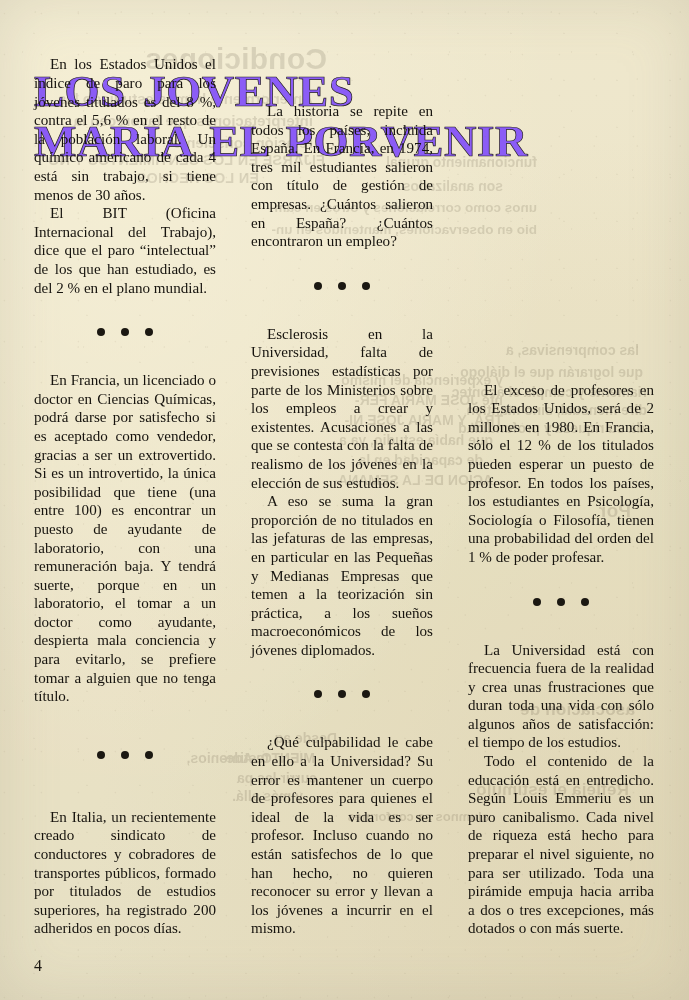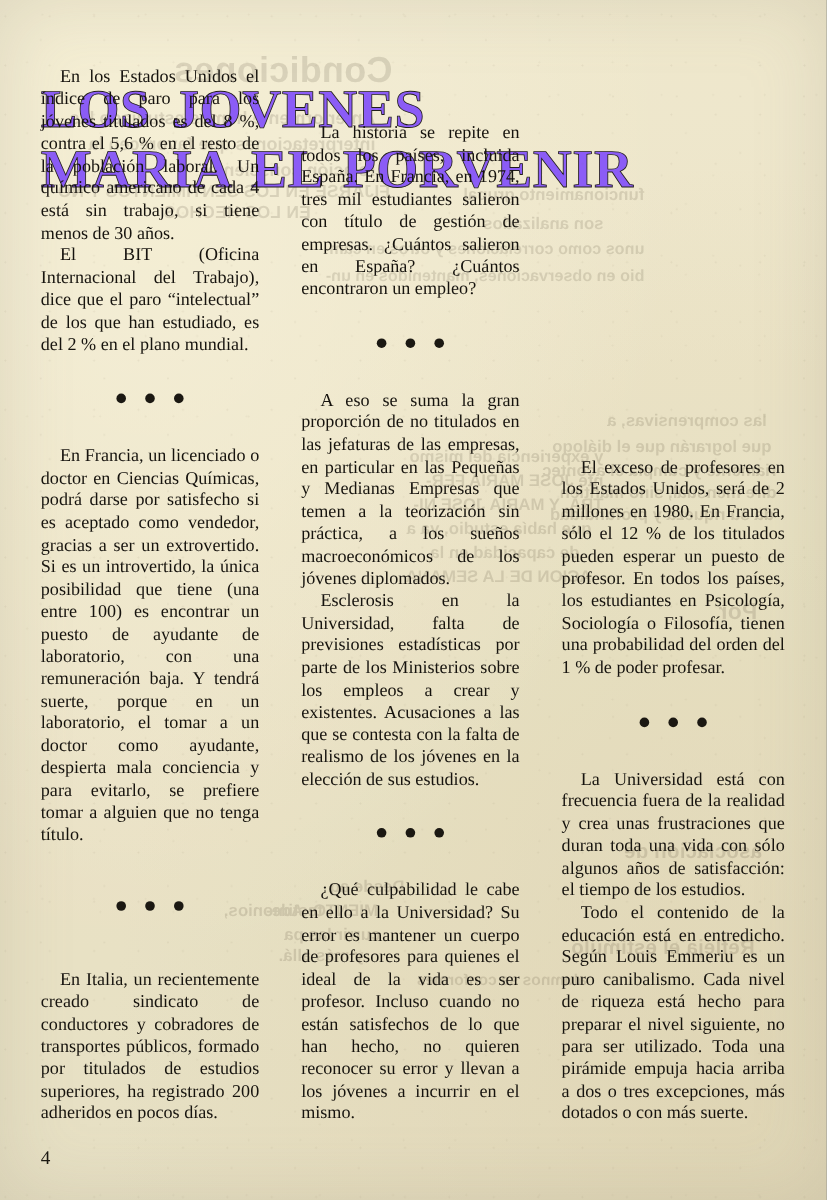--- a/index.html
+++ b/index.html
@@ -209,22 +209,22 @@
       <p>En Italia, un recientemente creado sindicato de conductores y cobradores de transportes públicos, formado por titulados de estudios superiores, ha registrado 200 adheridos en pocos días.</p>
     </div>
 
     <div class="col">
       <p>La historia se repite en todos los países, incluida España. En Francia, en 1974, tres mil estudiantes salieron con título de gestión de empresas. ¿Cuántos salieron en España? ¿Cuántos encontraron un empleo?</p>
       <div class="gap-md"></div>
       <div class="dots">
         <span></span><span></span><span></span>
       </div>
       <div class="gap-md"></div>
+      <p>Esclerosis en la Universidad, falta de previsiones estadísticas por parte de los Ministerios sobre los empleos a crear y existentes. Acusaciones a las que se contesta con la falta de realismo de los jóvenes en la elección de sus estudios.</p>
       <p>A eso se suma la gran proporción de no titulados en las jefaturas de las empresas, en particular en las Pequeñas y Medianas Empresas que temen a la teorización sin práctica, a los sueños macroeconómicos de los jóvenes diplomados.</p>
-      <p>Esclerosis en la Universidad, falta de previsiones estadísticas por parte de los Ministerios sobre los empleos a crear y existentes. Acusaciones a las que se contesta con la falta de realismo de los jóvenes en la elección de sus estudios.</p>
       <div class="gap-md"></div>
       <div class="dots">
         <span></span><span></span><span></span>
       </div>
       <div class="gap-md"></div>
       <p>¿Qué culpabilidad le cabe en ello a la Universidad? Su error es mantener un cuerpo de profesores para quienes el ideal de la vida es ser profesor. Incluso cuando no están satisfechos de lo que han hecho, no quieren reconocer su error y llevan a los jóvenes a incurrir en el mismo.</p>
     </div>
 
     <div class="col">
       <p>El exceso de profesores en los Estados Unidos, será de 2 millones en 1980. En Francia, sólo el 12 % de los titulados pueden esperar un puesto de profesor. En todos los países, los estudiantes en Psicología, Sociología o Filosofía, tienen una probabilidad del orden del 1 % de poder profesar.</p>

